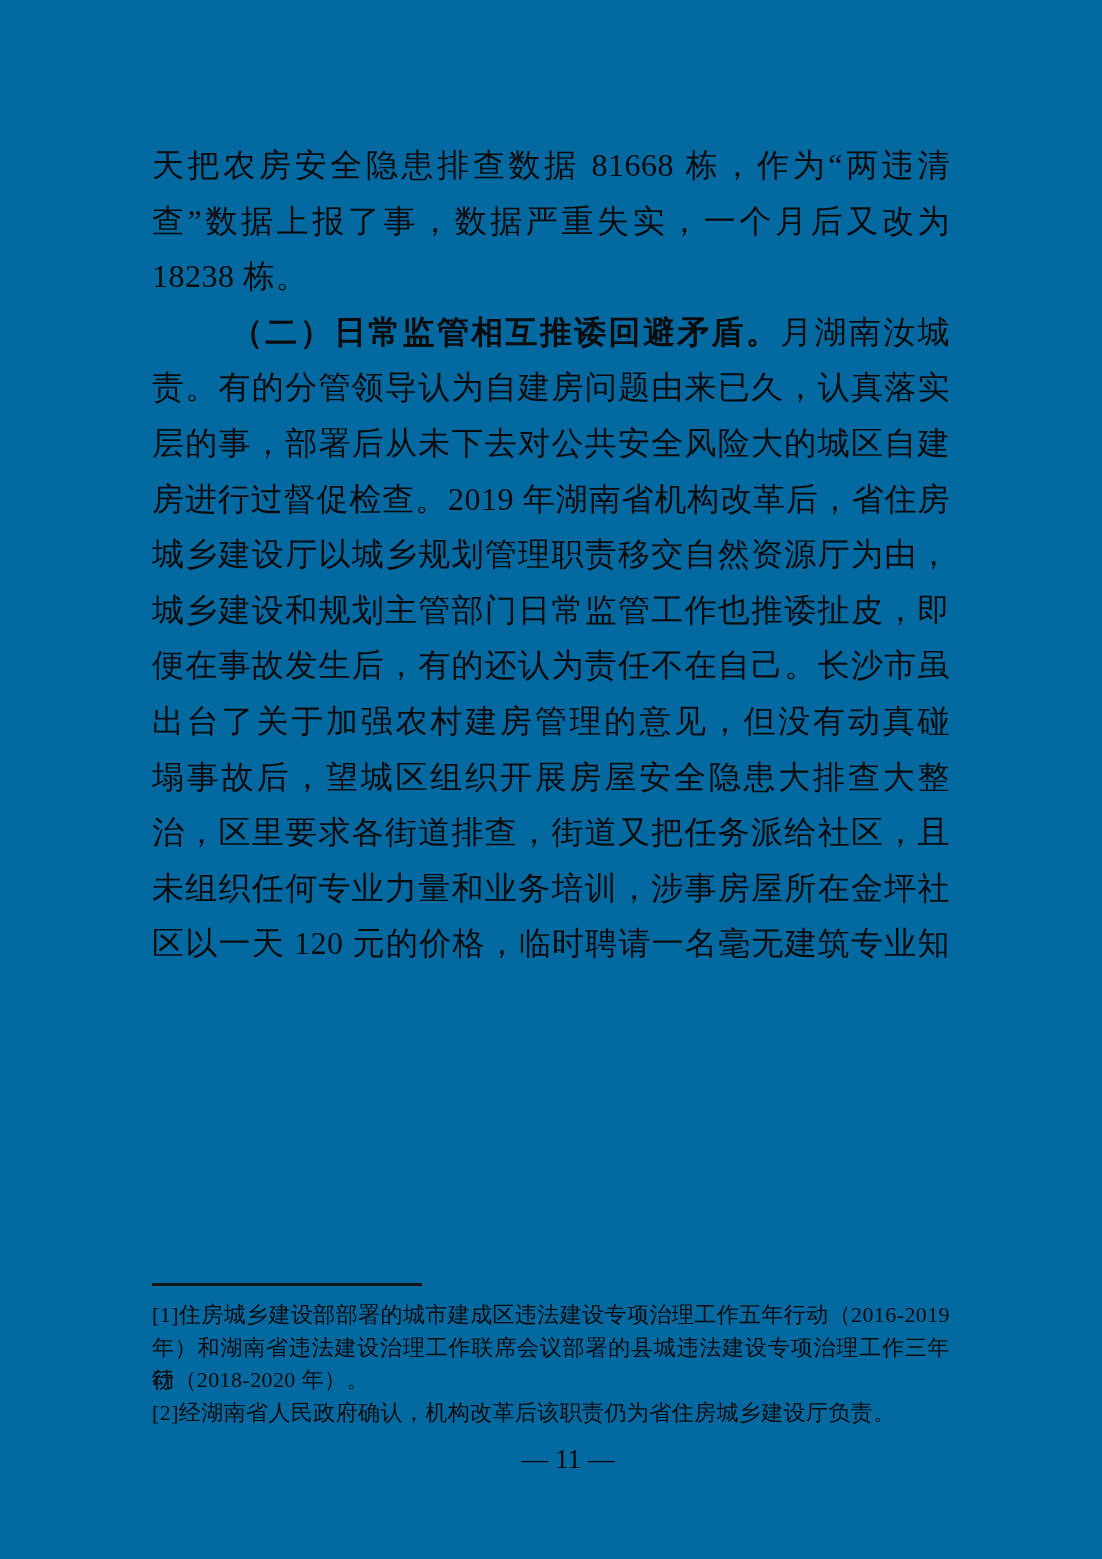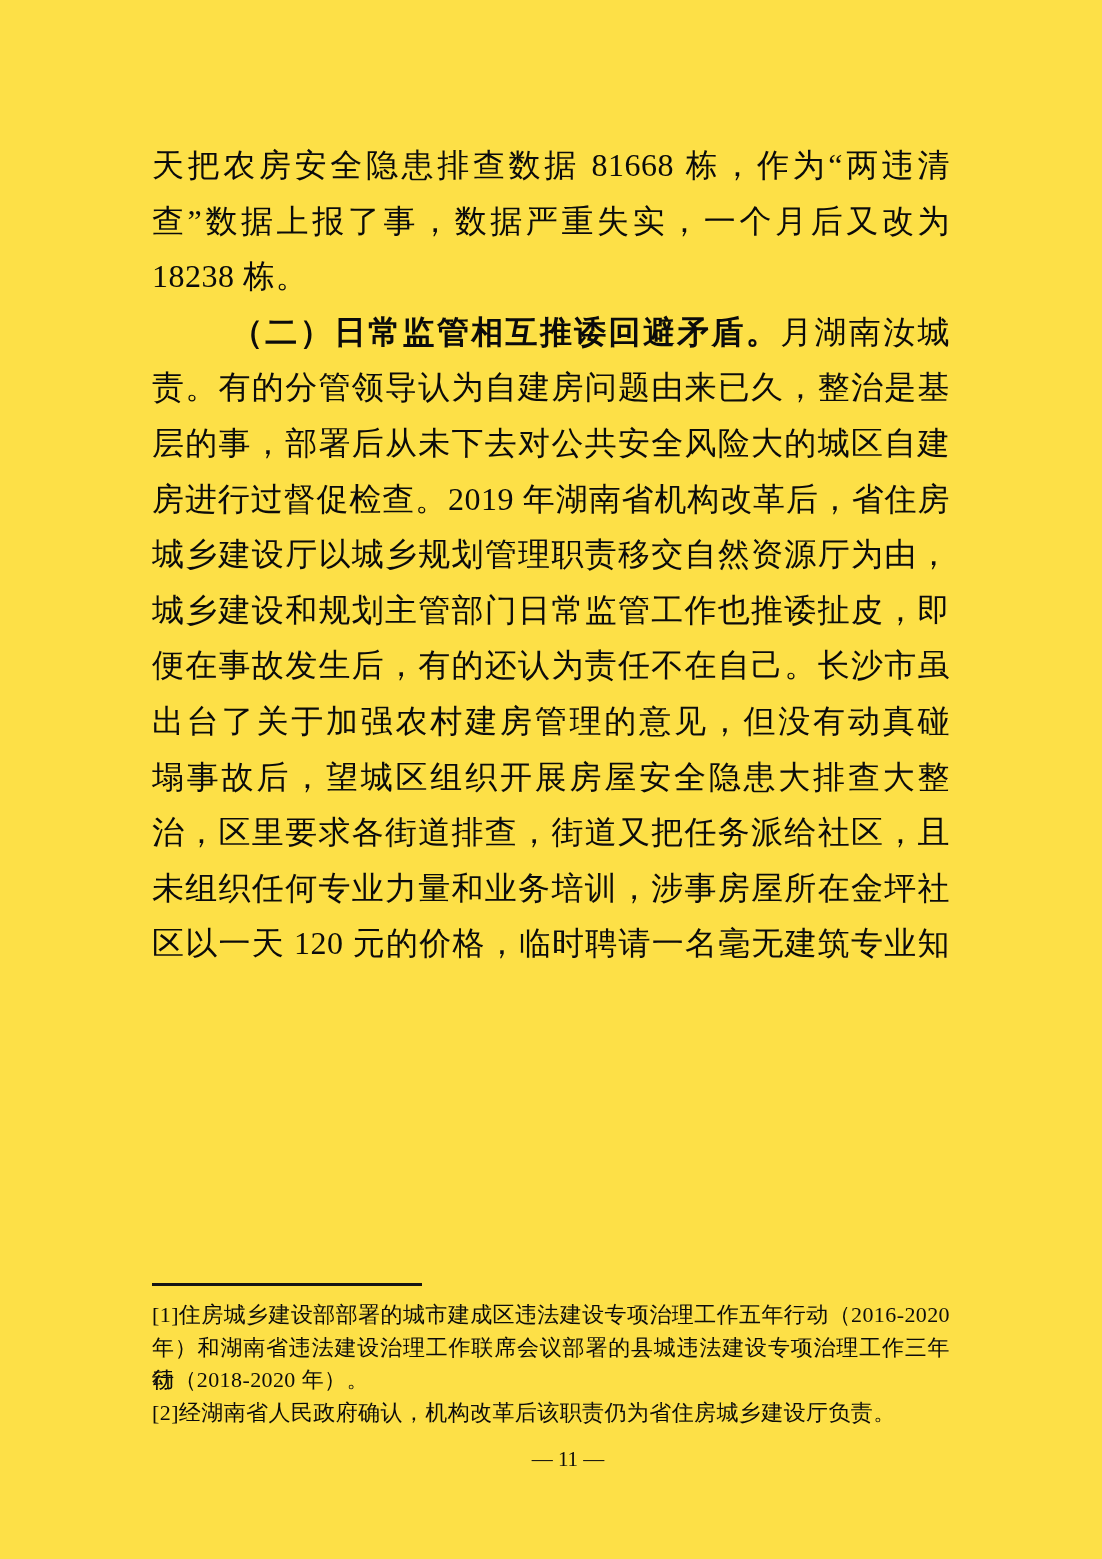--- a/index.html
+++ b/index.html
@@ -4,21 +4,21 @@
 <style>
   html, body {
     margin: 0;
     padding: 0;
     background: #ffffff;
   }
   .page {
     position: relative;
     width: 1102px;
     height: 1559px;
-    background: #fde047;
+    background: #0369a1;
     overflow: hidden;
     font-family: "Liberation Serif", "DejaVu Serif", serif;
     color: #0b0b0b;
   }
   .body-text {
     position: absolute;
     left: 152px;
     top: 138px;
     width: 798px;
   }
@@ -67,53 +67,53 @@
     white-space: normal;
     text-align: justify;
     text-align-last: justify;
   }
   .page-footer {
     position: absolute;
     left: 0;
     right: 14px;
     top: 1444px;
     text-align: center;
-    font-size: 21px;
+    font-size: 27px;
     line-height: 30px;
     color: #0b0b0b;
     padding-left: 48px;
   }
 </style>
 </head>
 <body>
 
 <div class="page">
 
   <main class="body-text" id="body-lines">
       <div class="bline just"><span>天把农房安全隐患排查数据 81668 栋，作为“两违清</span></div>
       <div class="bline just"><span>查”数据上报了事，数据严重失实，一个月后又改为</span></div>
       <div class="bline"><span>18238 栋。</span></div>
       <div class="bline just" style="padding-left: 55px;"><span class="seg-bold">（二）日常监管相互推诿回避矛盾。</span><span>月湖南汝城</span></div>
-      <div class="bline just"><span>责。有的分管领导认为自建房问题由来已久，整治是基</span></div>
+      <div class="bline just"><span>责。有的分管领导认为自建房问题由来已久，认真落实</span></div>
       <div class="bline just"><span>层的事，部署后从未下去对公共安全风险大的城区自建</span></div>
       <div class="bline just"><span>房进行过督促检查。2019 年湖南省机构改革后，省住房</span></div>
       <div class="bline just"><span>城乡建设厅以城乡规划管理职责移交自然资源厅为由，</span></div>
       <div class="bline just"><span>城乡建设和规划主管部门日常监管工作也推诿扯皮，即</span></div>
       <div class="bline just"><span>便在事故发生后，有的还认为责任不在自己。长沙市虽</span></div>
       <div class="bline just"><span>出台了关于加强农村建房管理的意见，但没有动真碰</span></div>
       <div class="bline just"><span>塌事故后，望城区组织开展房屋安全隐患大排查大整</span></div>
       <div class="bline just"><span>治，区里要求各街道排查，街道又把任务派给社区，且</span></div>
       <div class="bline just"><span>未组织任何专业力量和业务培训，涉事房屋所在金坪社</span></div>
       <div class="bline just"><span>区以一天 120 元的价格，临时聘请一名毫无建筑专业知</span></div>
     </main>
 
   <section class="footnotes">
     <div class="fn-separator"></div>
     <div id="footnote-lines">
-        <div class="fline just"><span>[1]住房城乡建设部部署的城市建成区违法建设专项治理工作五年行动（2016-2020</span></div>
+        <div class="fline just"><span>[1]住房城乡建设部部署的城市建成区违法建设专项治理工作五年行动（2016-2019</span></div>
         <div class="fline just"><span>年）和湖南省违法建设治理工作联席会议部署的县城违法建设专项治理工作三年行</span></div>
         <div class="fline"><span>动（2018-2020 年）。</span></div>
         <div class="fline"><span>[2]经湖南省人民政府确认，机构改革后该职责仍为省住房城乡建设厅负责。</span></div>
       </div>
   </section>
 
   <footer class="page-footer">
     <span>— 11 —</span>
   </footer>
 

